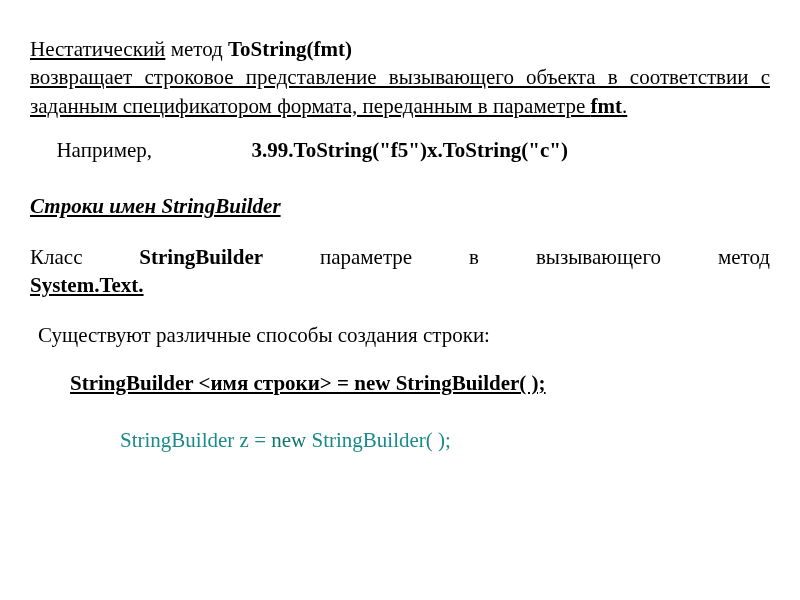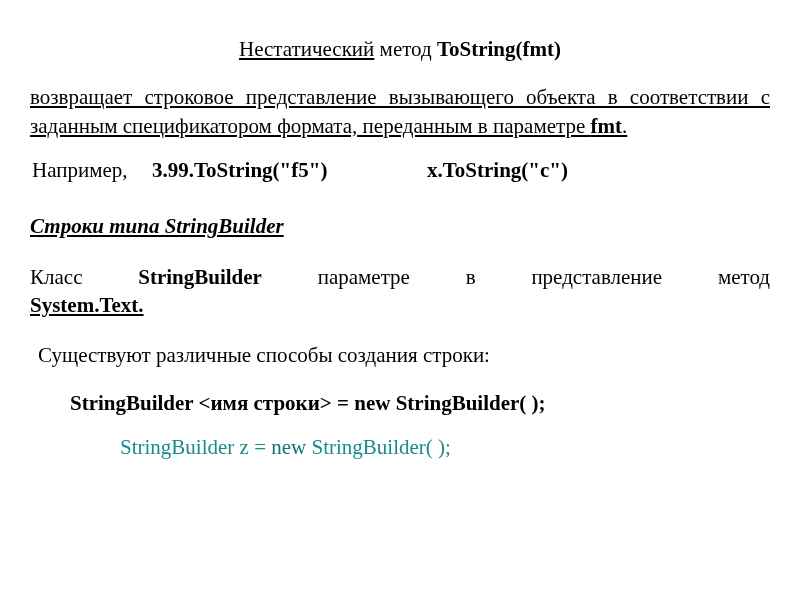--- a/index.html
+++ b/index.html
@@ -11,36 +11,36 @@
       font-family: "Times New Roman", Times, serif;
       font-size: 21px;
       color: #000;
       background: #fff;
       width: 800px;
       height: 600px;
       padding: 35px 30px;
       line-height: 1.35;
     }
     .heading-line {
-      margin-bottom: 20px;
-      text-align: center;
+      margin-bottom: 0;
     }
     .underline {
       text-decoration: underline;
     }
     .bold {
       font-weight: bold;
     }
     .para1 {
       margin-bottom: 16px;
     }
     .example-row {
       display: flex;
       margin-bottom: 28px;
       padding-left: 2px;
+      text-align: right;
     }
     .ex-label {
       width: 120px;
     }
     .ex-a {
       width: 275px;
       font-weight: bold;
     }
     .ex-b {
       font-weight: bold;
@@ -56,21 +56,22 @@
       text-align-last: justify;
       margin-bottom: 22px;
     }
     .para3 {
       margin-bottom: 19px;
       padding-left: 8px;
     }
     .syntax {
       font-weight: bold;
       padding-left: 40px;
-      margin-bottom: 16px;
+      margin-bottom: 29px;
+      text-decoration: underline;
     }
     .code-line {
       padding-left: 90px;
       color: #1a8a8a;
     }
     .kw {
       color: #0f766e;
     }
   </style>
 </head>
@@ -83,28 +84,28 @@
 <div class="para1" style="text-align: justify; text-decoration: underline;">
   <span>возвращает строковое представление вызывающего объекта в соответствии с заданным спецификатором формата, переданным в параметре </span><span class="bold">fmt</span><span>.</span>
 </div>
 
 <div class="example-row">
   <div class="ex-label">Например,</div>
   <div class="ex-a">3.99.ToString("f5")</div>
   <div class="ex-b">x.ToString("c")</div>
 </div>
 
-<div class="section-heading">Строки типа StringBuilder</div>
+<div class="section-heading">Строки имен StringBuilder</div>
 
 <div class="para2">
   <span>Класс</span>
   <span class="bold">StringBuilder</span>
   <span>параметре</span>
   <span>в</span>
-  <span>представление</span>
+  <span>вызывающего</span>
   <span>метод</span>
 </div>
 <div class="bold" style="margin-top:-22px; margin-bottom:22px;text-decoration:underline;">System.Text.</div>
 
 <div class="para3">Существуют различные способы создания строки:</div>
 
 <div class="syntax">StringBuilder &lt;имя строки&gt; = new StringBuilder( );</div>
 
 <div class="code-line">
   <span>StringBuilder z = </span><span class="kw">new</span><span> StringBuilder( );</span>

